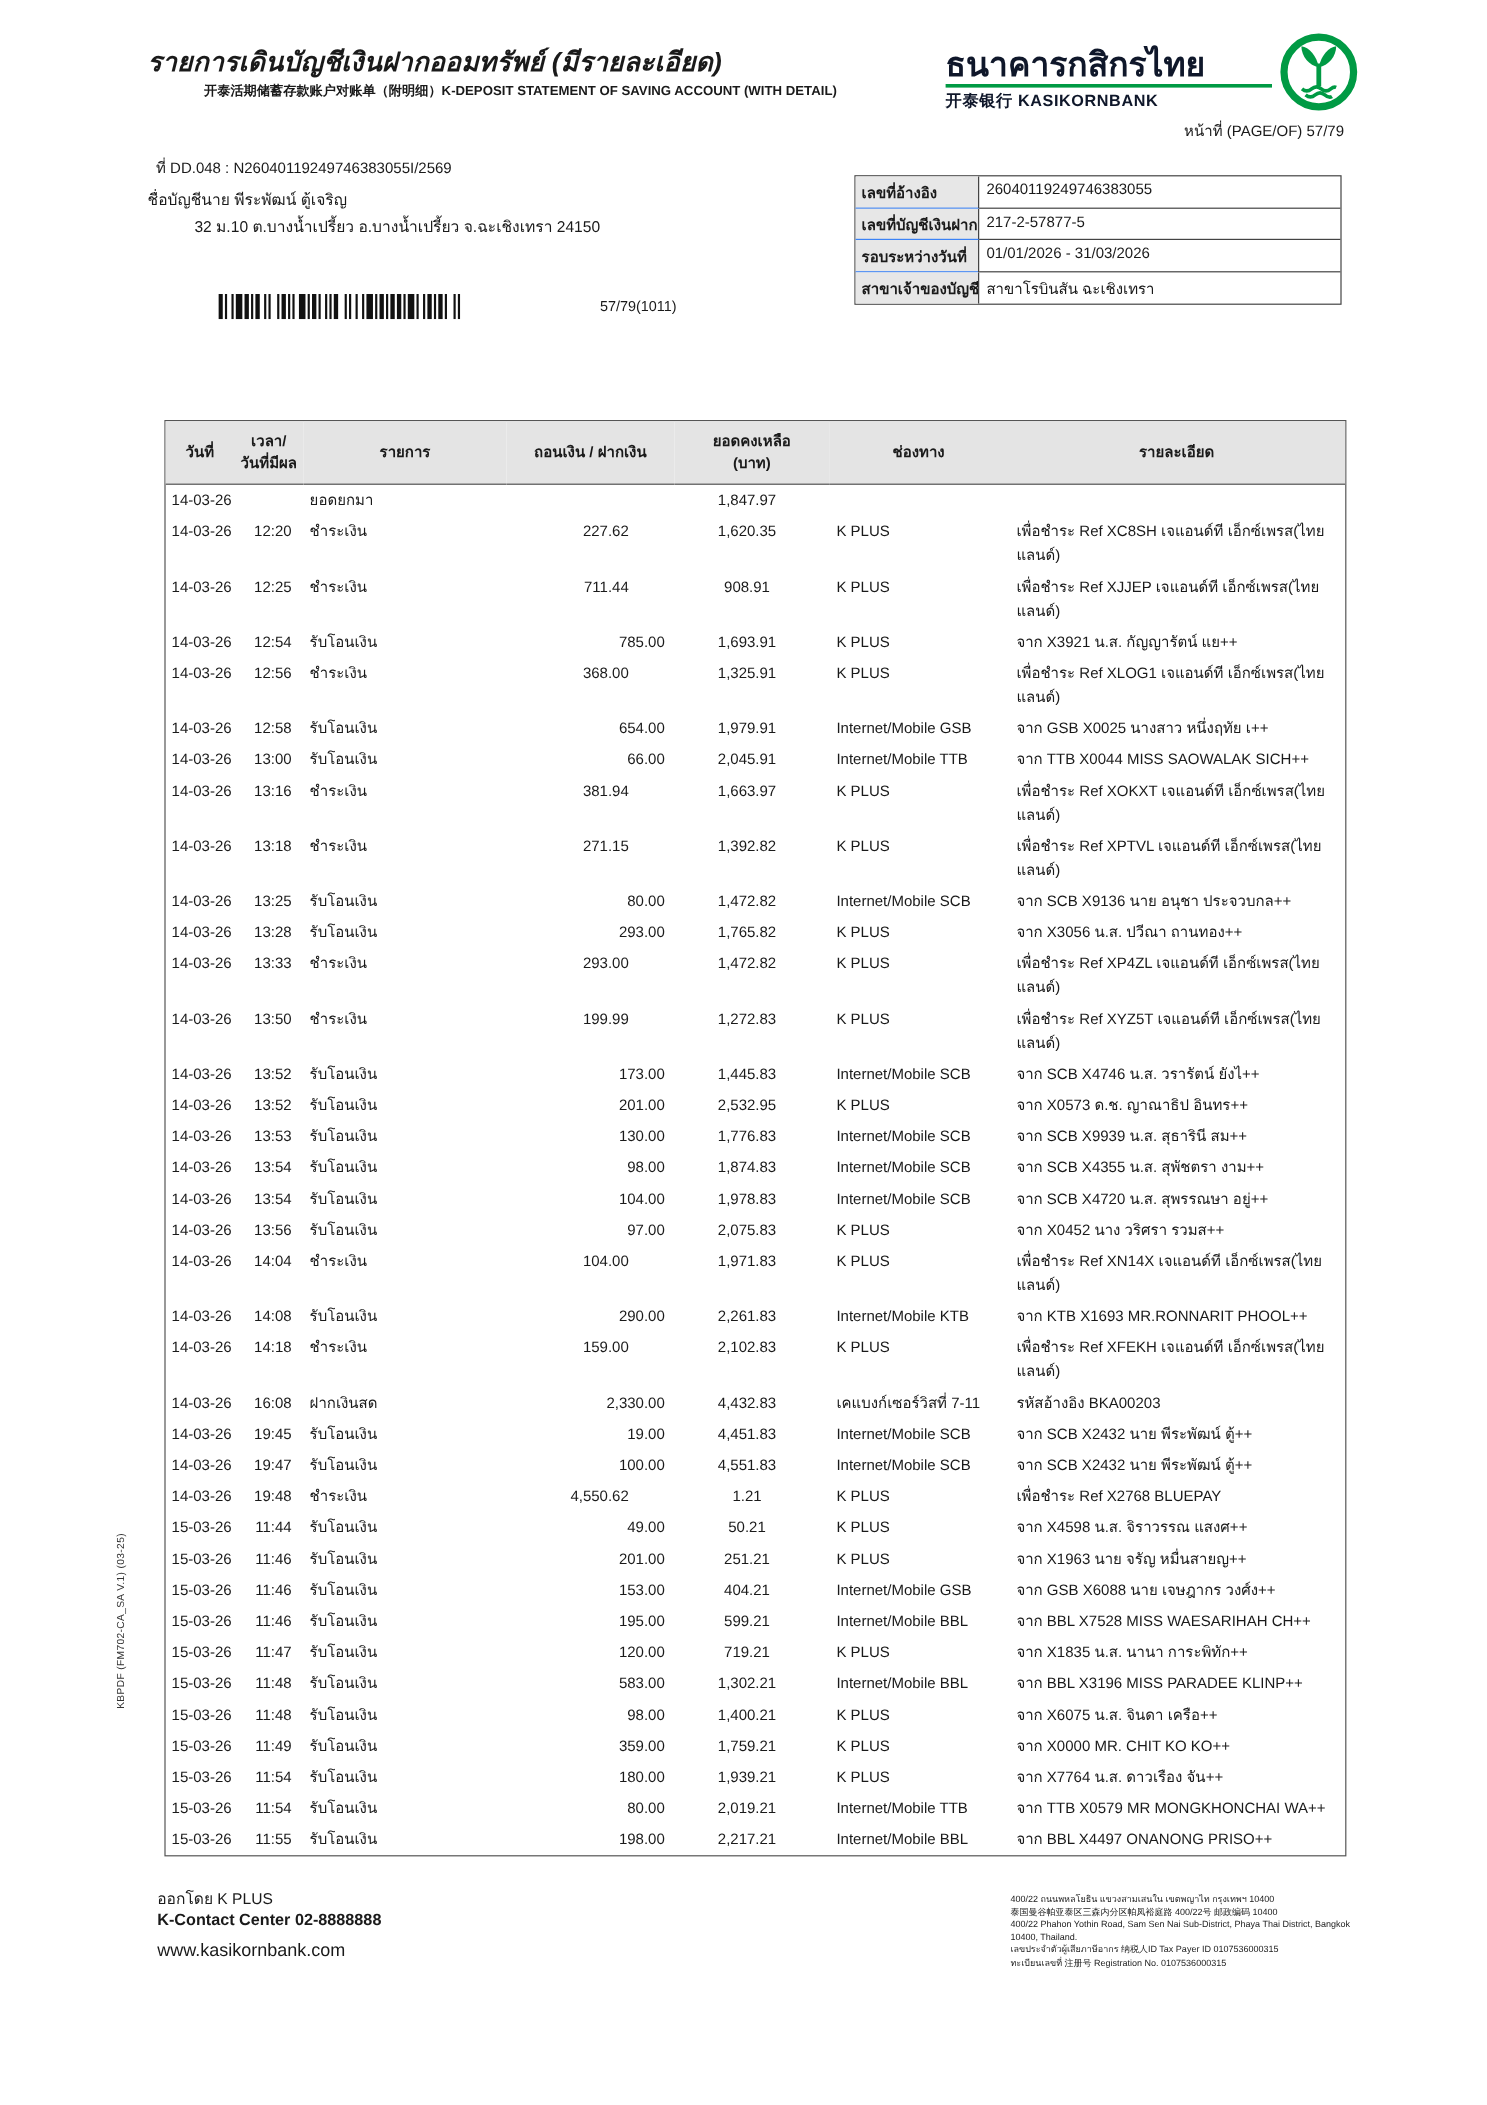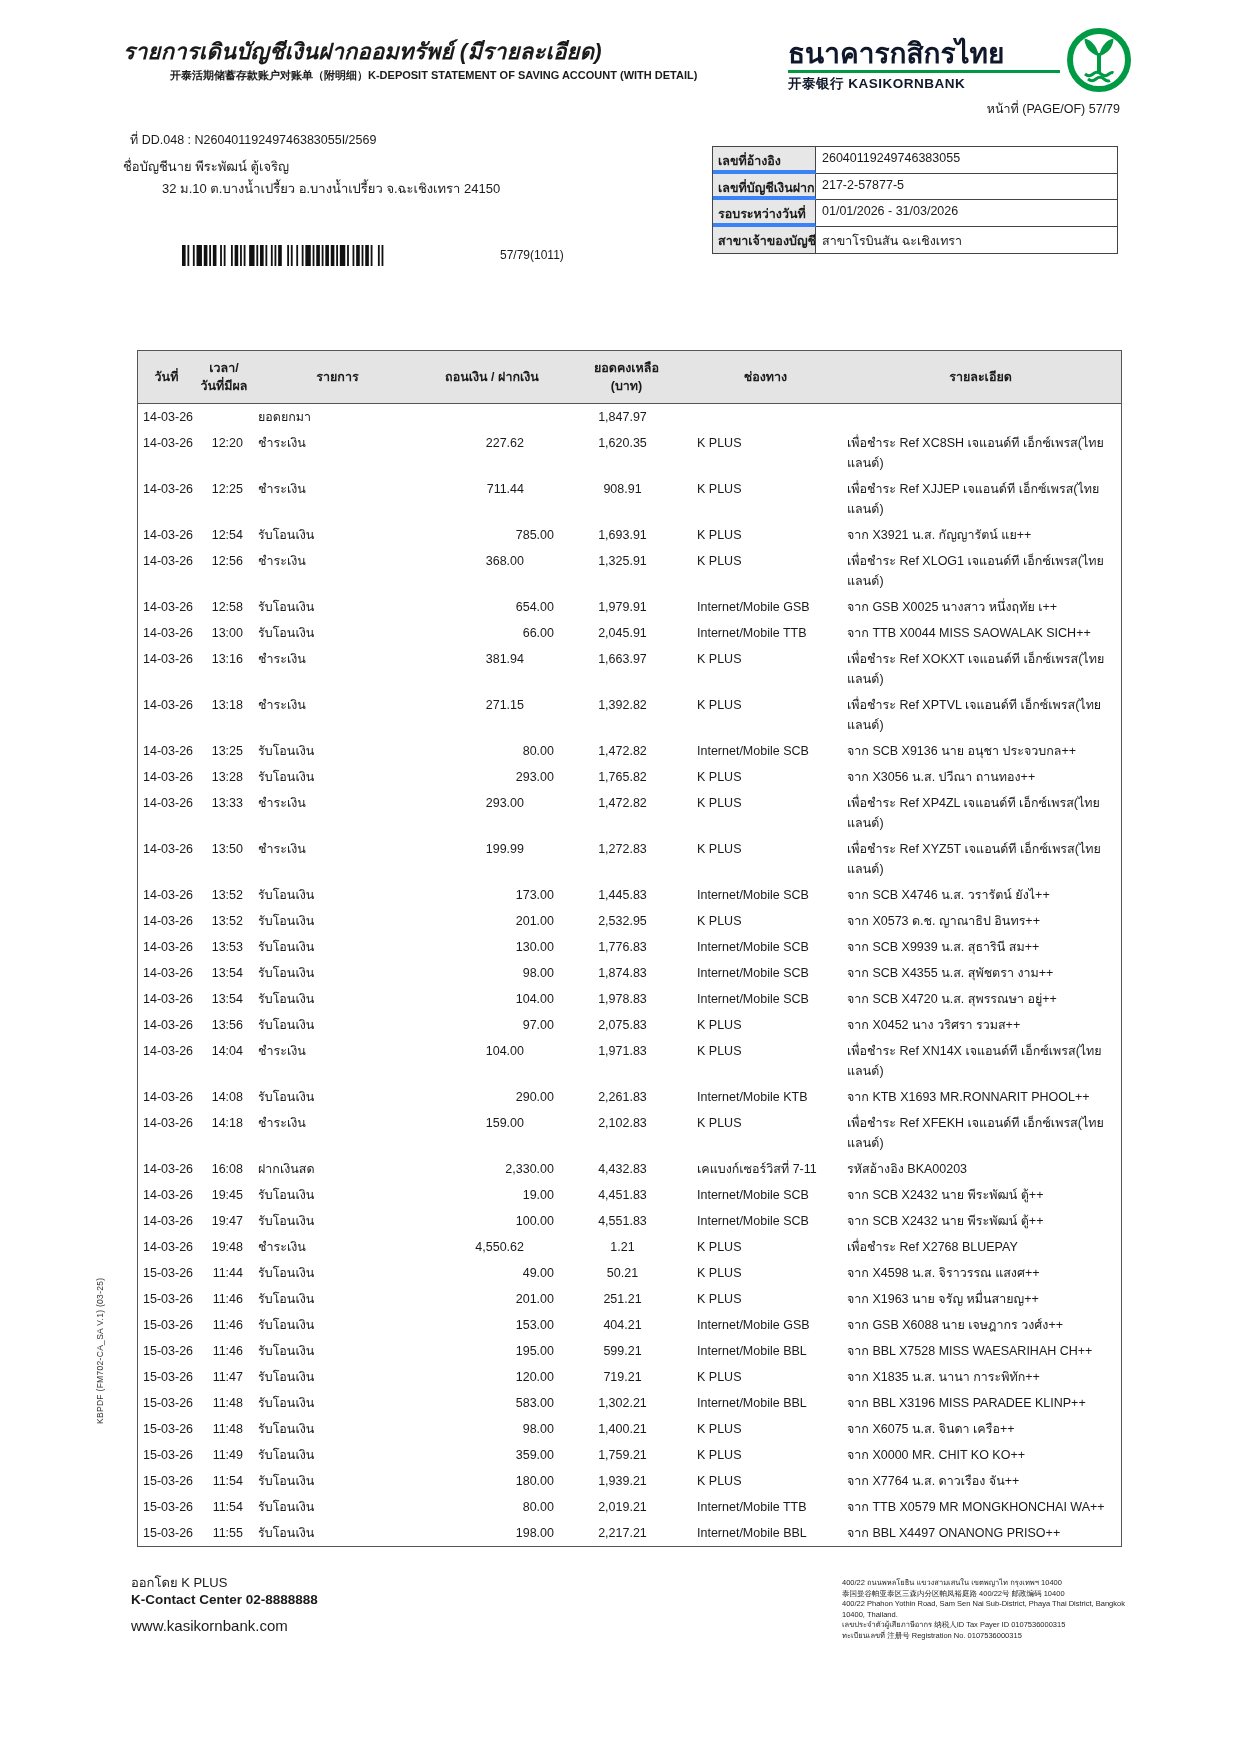--- a/index.html
+++ b/index.html
@@ -21,21 +21,21 @@
   .page-label { top:99px; right:119px; font-size:12.5px; }
   .doc-no   { left:130px; top:130px; font-size:12.5px; }
   .acct     { left:123px; top:156px; font-size:13px; }
   .acct .lbl{ }
   .addr     { left:162px; top:178px; font-size:13px; }
 
   
   .info-box { left:712px; top:146px; width:404px; border:1px solid #444;
               display:grid; grid-template-columns:103px 1fr; grid-auto-rows:26.5px;
               font-size:12.5px; }
-  .info-box .lab { background:#e7e7e7; border-right:1px solid #444; border-bottom:4px solid #3b82f6;
+  .info-box .lab { background:#e7e7e7; border-right:1px solid #444; border-bottom:1px solid #3b82f6;
                    font-weight:bold; padding:4px 3px 0 5px; white-space:nowrap; overflow:hidden; }
   .info-box .val { border-bottom:1px solid #444; padding:4px 3px 0 6px; white-space:nowrap; }
   .info-box .lab:nth-last-of-type(-n+2), .info-box .val:last-of-type { border-bottom:none; }
 
   
   .barcode { left:182px; top:245px; width:205px; height:21px; }
   .barcode-label { left:500px; top:248px; font-size:12px; }
 
   
   .tbl { left:137px; top:350px; width:983px; border:1px solid #555;

